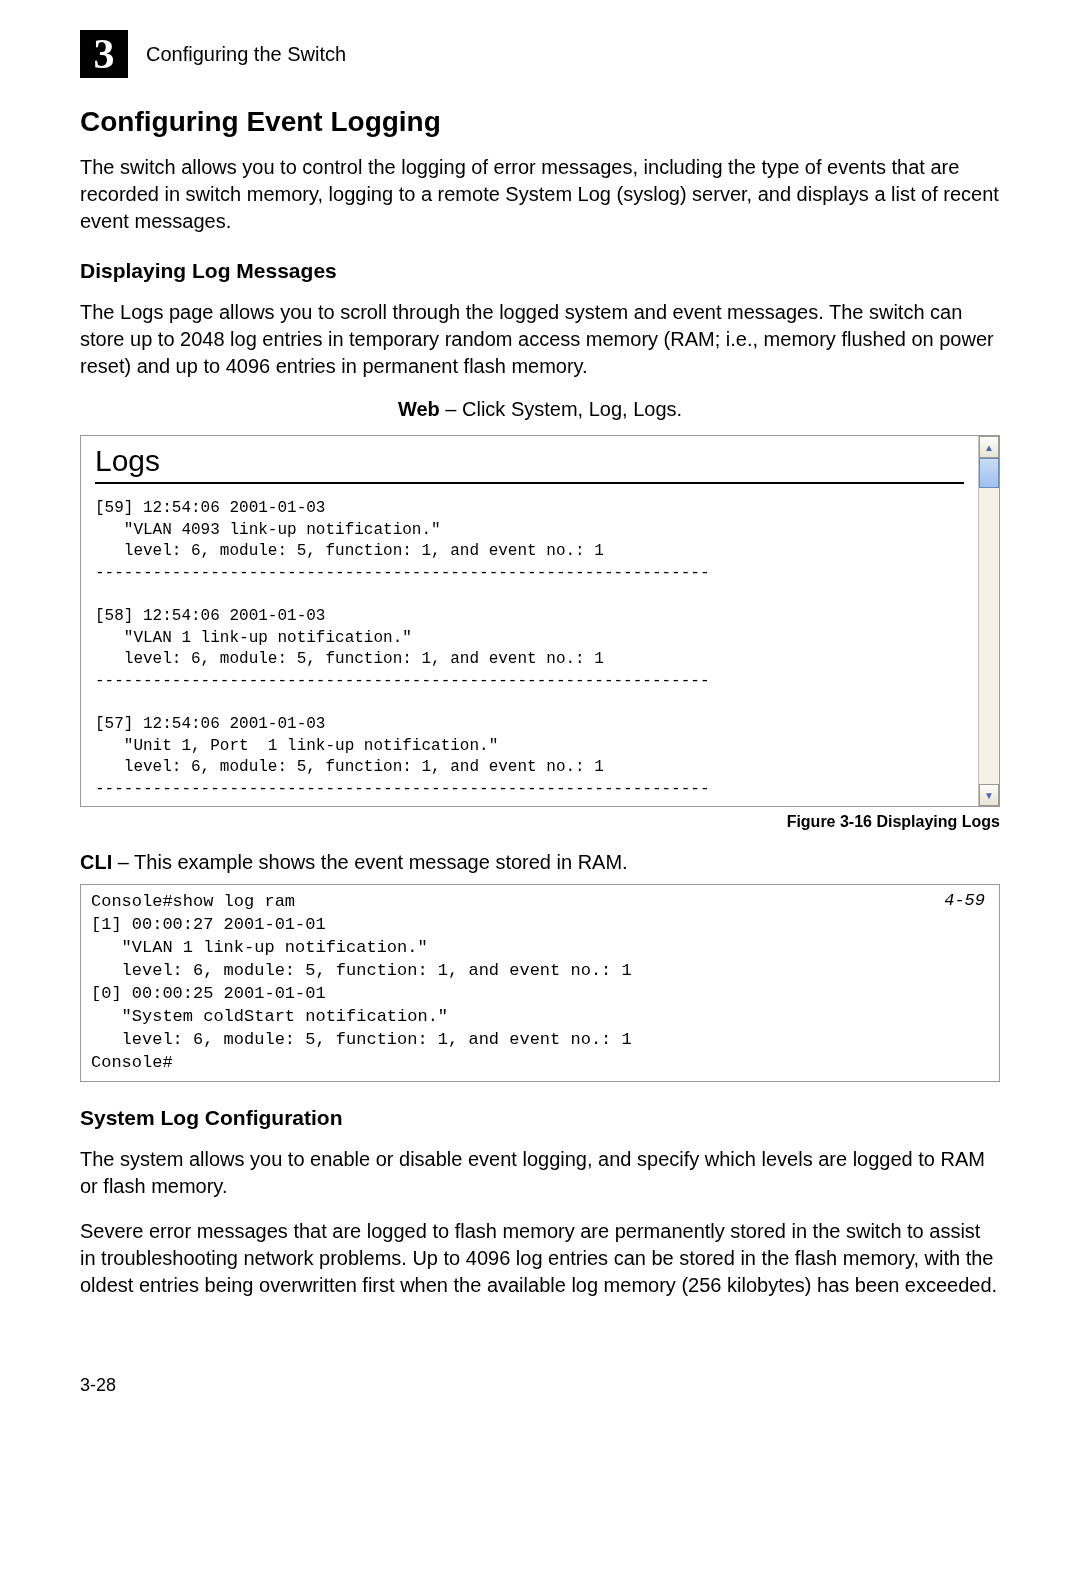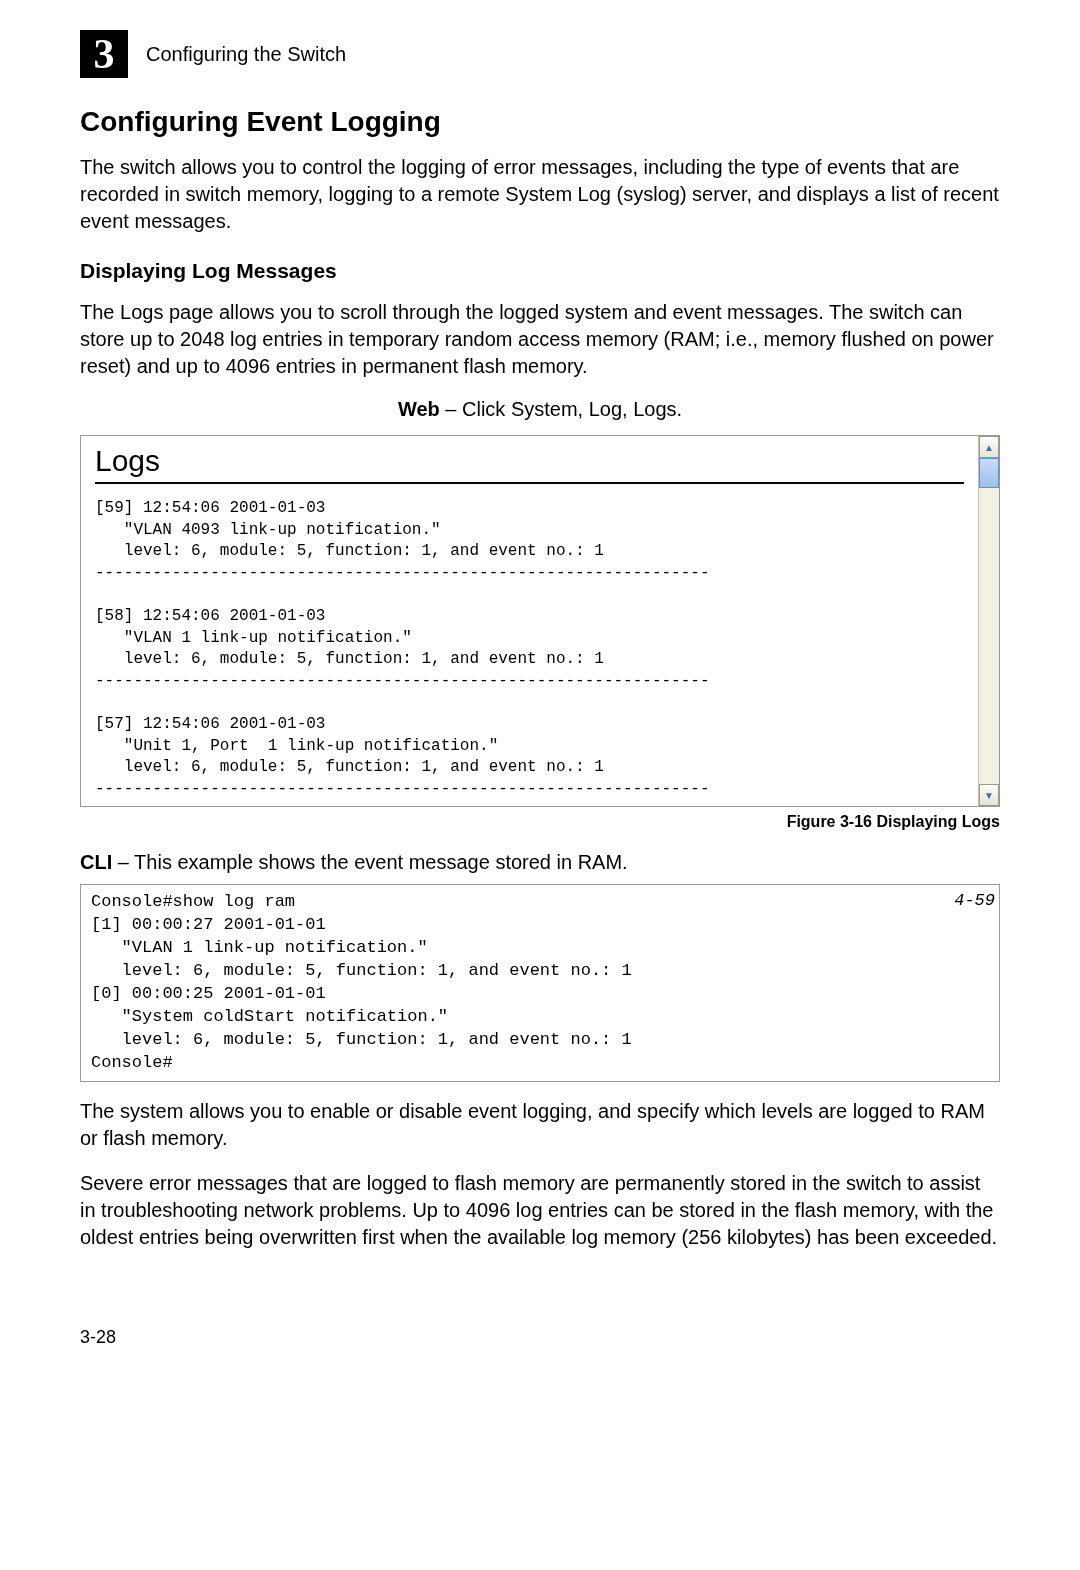--- a/index.html
+++ b/index.html
@@ -117,21 +117,21 @@
   }
   .cli-pre {
     font-family:"Courier New",monospace;
     font-size:17px;
     white-space:pre;
     margin:0;
     line-height:1.35;
   }
   .cli-ref {
     position:absolute;
-    top:6px; right:4px;
+    top:6px; right:14px;
     font-family:"Courier New",monospace;
     font-style:italic;
     font-size:17px;
     margin-left:20px;
   }
 
   .page-num {
     font-size:18px;
     margin-top:76px;
   }
@@ -205,17 +205,18 @@
     <pre class="cli-pre">Console#show log ram
 [1] 00:00:27 2001-01-01
    "VLAN 1 link-up notification."
    level: 6, module: 5, function: 1, and event no.: 1
 [0] 00:00:25 2001-01-01
    "System coldStart notification."
    level: 6, module: 5, function: 1, and event no.: 1
 Console#</pre>
   </div>
 
+  <h2 class="subsection">System Log Configuration</h2>
   <p class="body">The system allows you to enable or disable event logging, and specify which levels are logged to RAM or flash memory.</p>
   <p class="body">Severe error messages that are logged to flash memory are permanently stored in the switch to assist in troubleshooting network problems. Up to 4096 log entries can be stored in the flash memory, with the oldest entries being overwritten first when the available log memory (256 kilobytes) has been exceeded.</p>
 
   <div class="page-num">3-28</div>
 </div>
 
 </body></html>

